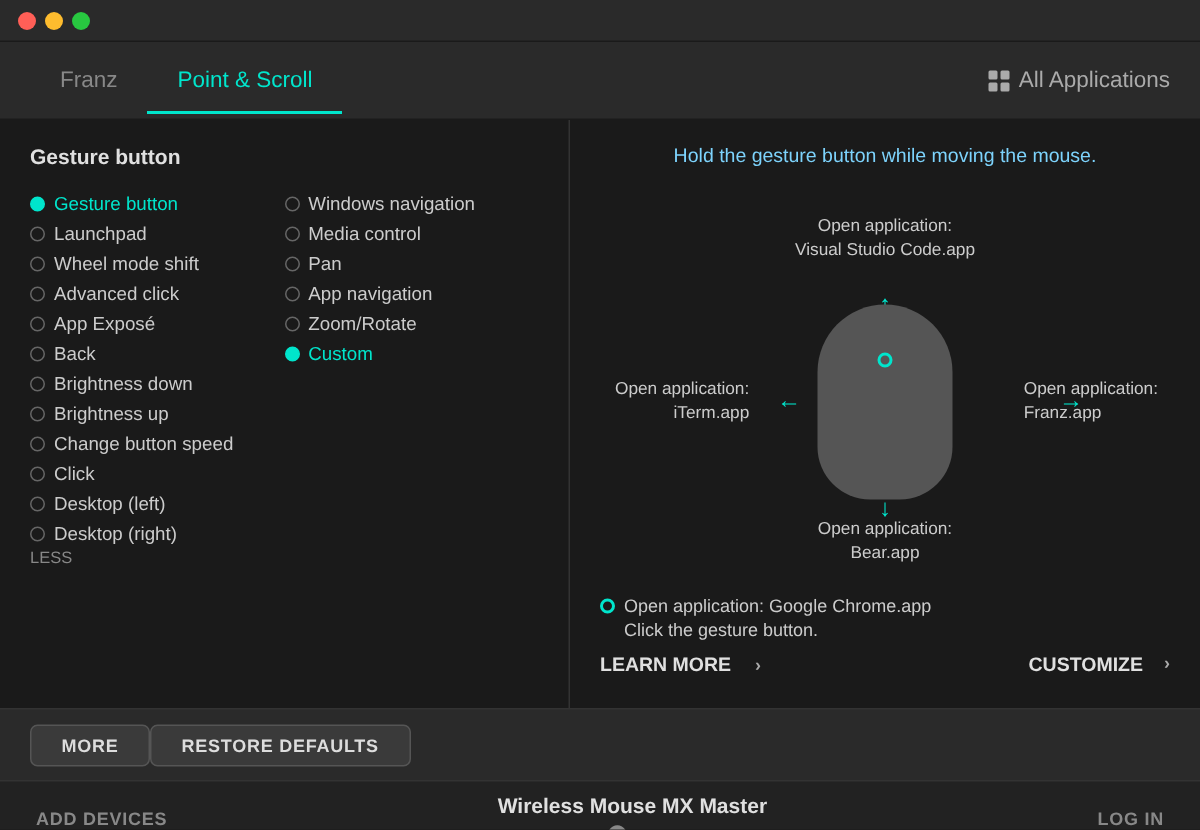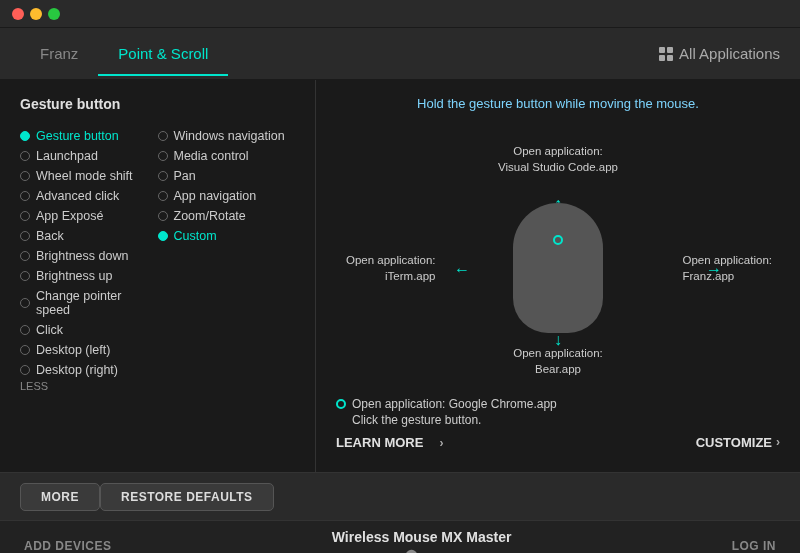--- a/index.html
+++ b/index.html
@@ -92,21 +92,21 @@
     }
 
     .gesture-section {
       display: flex;
       flex: 1;
       min-height: 0;
     }
 
     
     .left-panel {
-      width: 316px;
+      width: 380px;
       padding: 16px 20px;
       border-right: 1px solid #333;
     }
 
     .section-title {
       font-size: 14px;
       font-weight: 600;
       color: #e0e0e0;
       margin-bottom: 14px;
     }
@@ -275,21 +275,21 @@
       gap: 16px;
     }
 
     .customize-btn {
       font-size: 13px;
       font-weight: 700;
       color: #e0e0e0;
       cursor: pointer;
       display: flex;
       align-items: flex-start;
-      gap: 4px;
+      gap: 14px;
     }
 
     
     .bottom-bar {
       background: #2a2a2a;
       border-top: 1px solid #333;
       height: 48px;
       display: flex;
       align-items: center;
       padding: 0 20px;
@@ -417,21 +417,21 @@
           <div class="list-item">
             <div class="radio-dot"></div>
             <span>Brightness down</span>
           </div>
           <div class="list-item">
             <div class="radio-dot"></div>
             <span>Brightness up</span>
           </div>
           <div class="list-item">
             <div class="radio-dot"></div>
-            <span>Change pointer speed</span>
+            <span>Change button speed</span>
           </div>
           <div class="list-item">
             <div class="radio-dot"></div>
             <span>Click</span>
           </div>
           <div class="list-item">
             <div class="radio-dot"></div>
             <span>Desktop (left)</span>
           </div>
           <div class="list-item">

